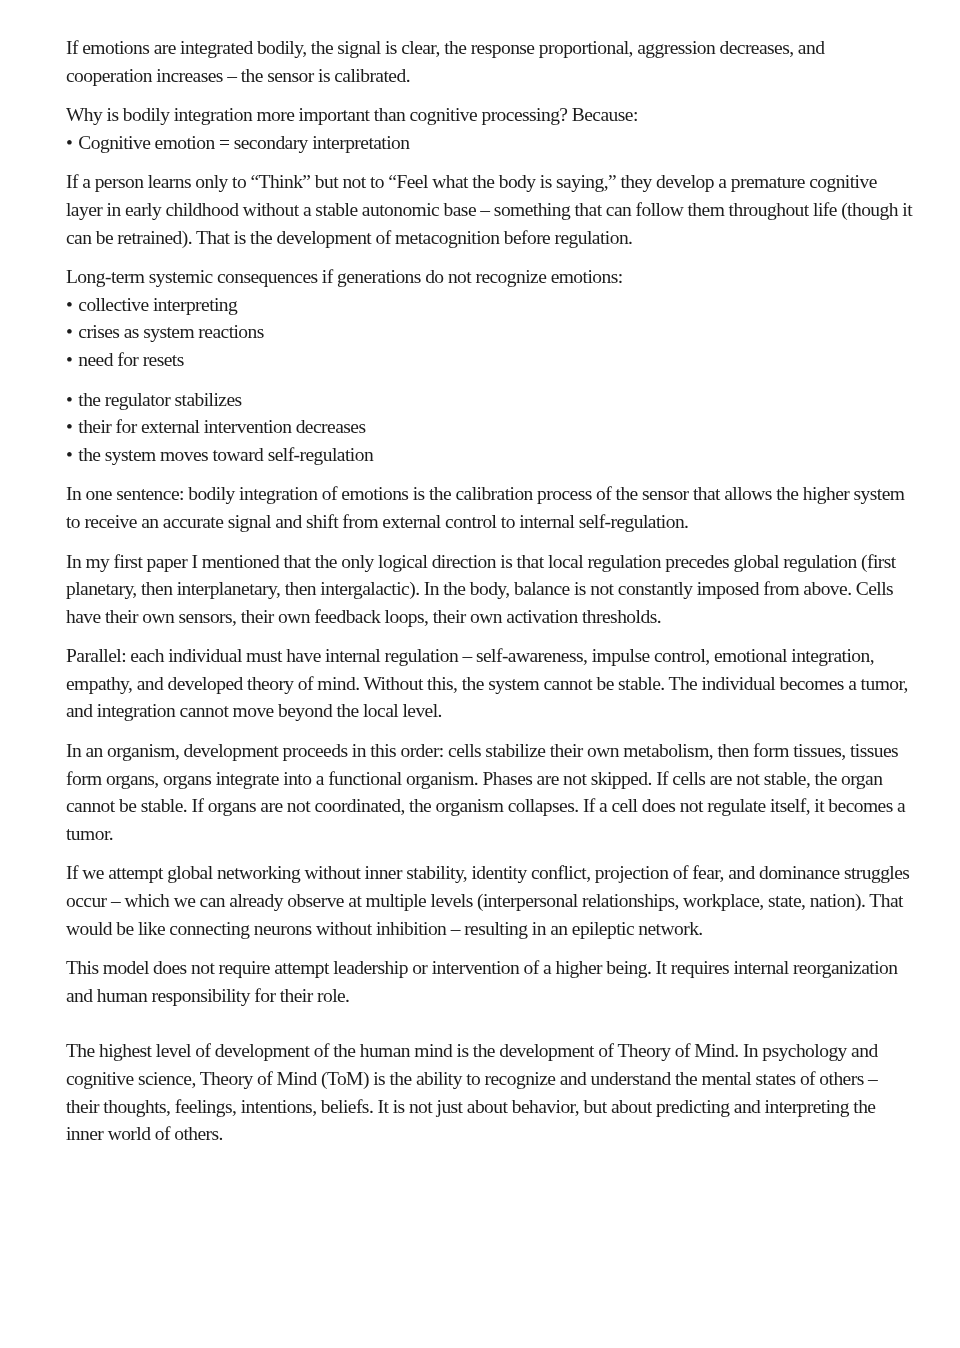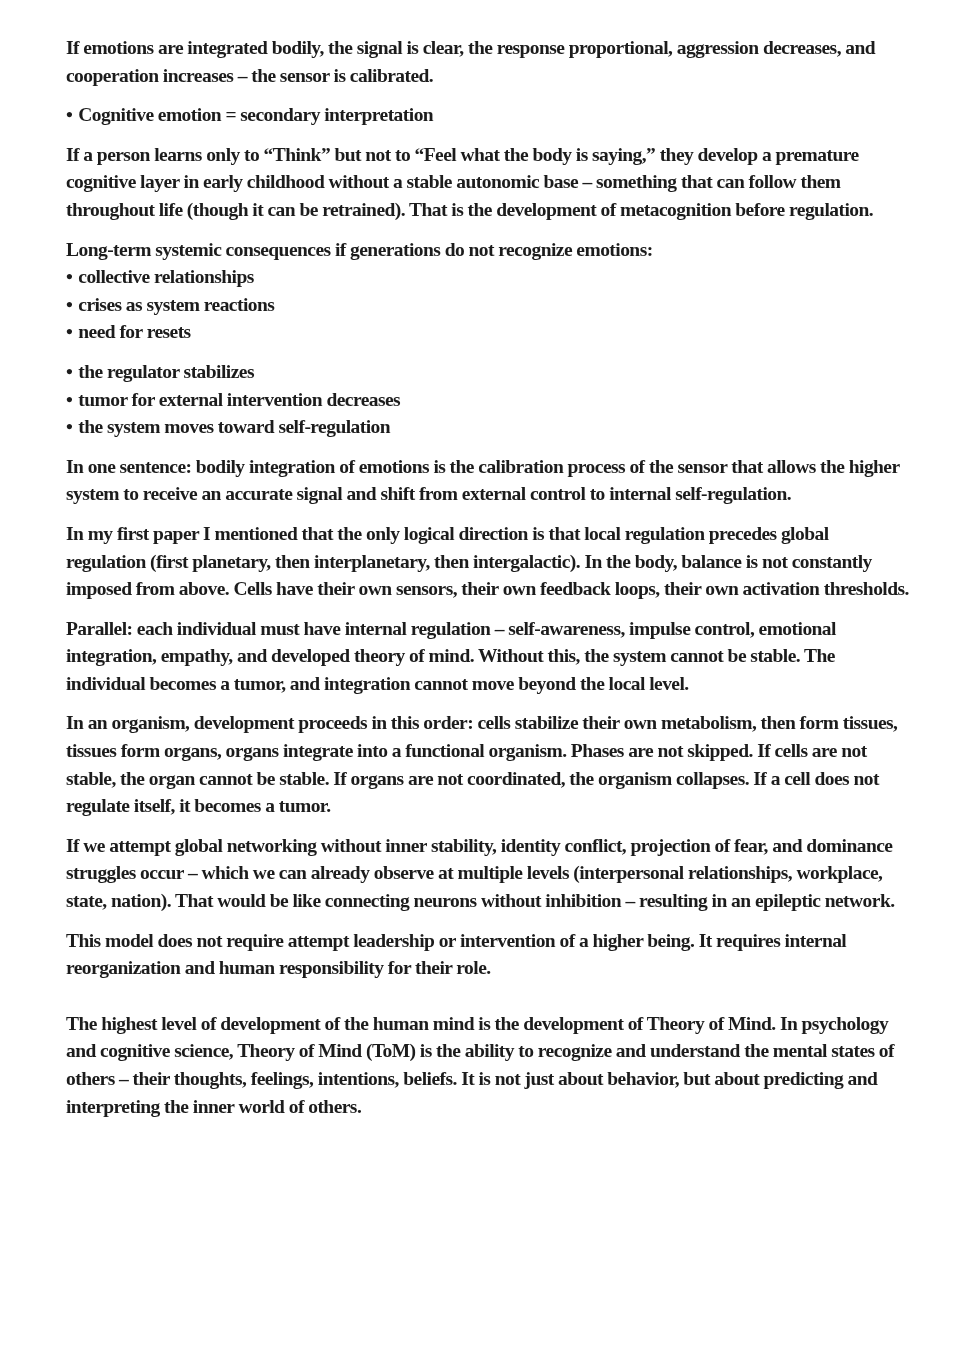--- a/index.html
+++ b/index.html
@@ -16,49 +16,49 @@
     min-height: 1348px;
     background: #ffffff;
     padding: 34px 58px 40px 66px;
   }
   .doc {
     width: 846px;
     color: #1c1c1c;
     font-size: 19.5px;
     line-height: 27.6px;
     letter-spacing: -0.55px;
-    font-weight: bold;
   }
   .para {
     margin: 0 0 12px 0;
   }
   .para:last-child { margin-bottom: 0; margin-top: 28px; }
   .lead-line { }
   .bullet-line { }
   .bullet-glyph { margin-right: 6px; }
 </style>
 </head>
 <body>
 
 <main class="page">
   <article class="doc" id="doc">
       <div class="para">If emotions are integrated bodily, the signal is clear, the response proportional, aggression decreases, and cooperation increases – the sensor is calibrated.</div>
       <div class="para">
+        <div class="lead-line">Why is bodily integration more important than cognitive processing? Because:</div>
         <div class="bullet-line"><span class="bullet-glyph">•</span><span>Cognitive emotion = secondary interpretation</span></div>
       </div>
       <div class="para">If a person learns only to “Think” but not to “Feel what the body is saying,” they develop a premature cognitive layer in early childhood without a stable autonomic base – something that can follow them throughout life (though it can be retrained). That is the development of metacognition before regulation.</div>
       <div class="para">
         <div class="lead-line">Long-term systemic consequences if generations do not recognize emotions:</div>
-        <div class="bullet-line"><span class="bullet-glyph">•</span><span>collective relationships</span></div>
+        <div class="bullet-line"><span class="bullet-glyph">•</span><span>collective interpreting</span></div>
         <div class="bullet-line"><span class="bullet-glyph">•</span><span>crises as system reactions</span></div>
         <div class="bullet-line"><span class="bullet-glyph">•</span><span>need for resets</span></div>
       </div>
       <div class="para">
         <div class="bullet-line"><span class="bullet-glyph">•</span><span>the regulator stabilizes</span></div>
-        <div class="bullet-line"><span class="bullet-glyph">•</span><span>tumor for external intervention decreases</span></div>
+        <div class="bullet-line"><span class="bullet-glyph">•</span><span>their for external intervention decreases</span></div>
         <div class="bullet-line"><span class="bullet-glyph">•</span><span>the system moves toward self-regulation</span></div>
       </div>
       <div class="para">In one sentence: bodily integration of emotions is the calibration process of the sensor that allows the higher system to receive an accurate signal and shift from external control to internal self-regulation.</div>
       <div class="para">In my first paper I mentioned that the only logical direction is that local regulation precedes global regulation (first planetary, then interplanetary, then intergalactic). In the body, balance is not constantly imposed from above. Cells have their own sensors, their own feedback loops, their own activation thresholds.</div>
       <div class="para">Parallel: each individual must have internal regulation – self-awareness, impulse control, emotional integration, empathy, and developed theory of mind. Without this, the system cannot be stable. The individual becomes a tumor, and integration cannot move beyond the local level.</div>
       <div class="para">In an organism, development proceeds in this order: cells stabilize their own metabolism, then form tissues, tissues form organs, organs integrate into a functional organism. Phases are not skipped. If cells are not stable, the organ cannot be stable. If organs are not coordinated, the organism collapses. If a cell does not regulate itself, it becomes a tumor.</div>
       <div class="para">If we attempt global networking without inner stability, identity conflict, projection of fear, and dominance struggles occur – which we can already observe at multiple levels (interpersonal relationships, workplace, state, nation). That would be like connecting neurons without inhibition – resulting in an epileptic network.</div>
       <div class="para">This model does not require attempt leadership or intervention of a higher being. It requires internal reorganization and human responsibility for their role.</div>
       <div class="para">The highest level of development of the human mind is the development of Theory of Mind. In psychology and cognitive science, Theory of Mind (ToM) is the ability to recognize and understand the mental states of others – their thoughts, feelings, intentions, beliefs. It is not just about behavior, but about predicting and interpreting the inner world of others.</div>
     </article>

